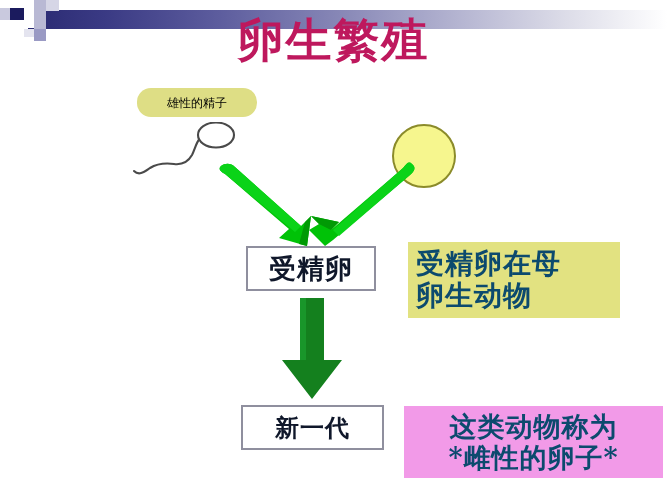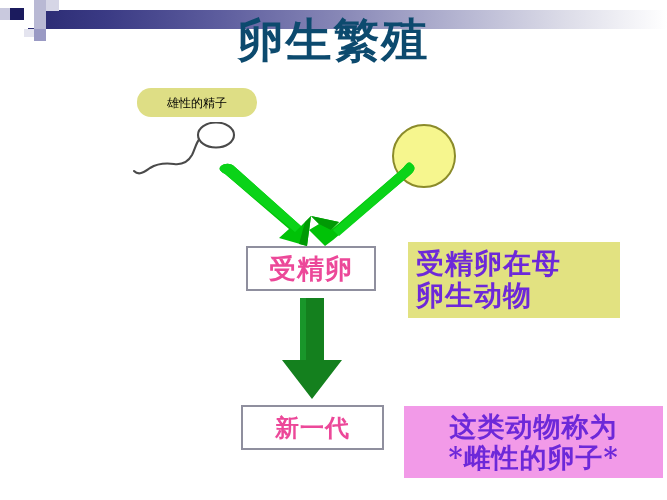--- a/index.html
+++ b/index.html
@@ -48,21 +48,21 @@
   
   .title {
     position: absolute;
     left: 0;
     top: 14px;
     width: 667px;
     text-align: center;
     font-family: "DejaVu Serif", "Liberation Serif", serif;
     font-size: 46px;
     font-weight: 700;
-    color: #0c4a6e;
+    color: #be185d;
     letter-spacing: 2px;
     line-height: 1.15;
     white-space: nowrap;
   }
 
   
   .tag {
     position: absolute;
     font-family: "DejaVu Serif", "Liberation Serif", serif;
     font-weight: 400;
@@ -129,21 +129,21 @@
   }
 
   
   .wbox {
     position: absolute;
     background: #ffffff;
     border: 2px solid #8f8f9e;
     box-sizing: border-box;
     font-family: "DejaVu Serif", "Liberation Serif", serif;
     font-weight: 700;
-    color: #ec4899;
+    color: #0f172a;
     display: flex;
     align-items: center;
     justify-content: center;
     white-space: nowrap;
   }
   .box-zygote {
     left: 246px; top: 246px;
     width: 130px; height: 45px;
     font-size: 27px;
     letter-spacing: 1px;
@@ -153,21 +153,21 @@
     width: 143px; height: 45px;
     font-size: 24px;
     letter-spacing: 1px;
   }
 
   
   .note {
     position: absolute;
     font-family: "DejaVu Serif", "Liberation Serif", serif;
     font-weight: 700;
-    color: #6d28d9;
+    color: #0c4a6e;
     line-height: 1.16;
     box-sizing: border-box;
     display: flex;
     flex-direction: column;
     justify-content: center;
   }
   .note-hatch {
     left: 408px; top: 242px;
     width: 212px; height: 76px;
     background: #e2e281;

